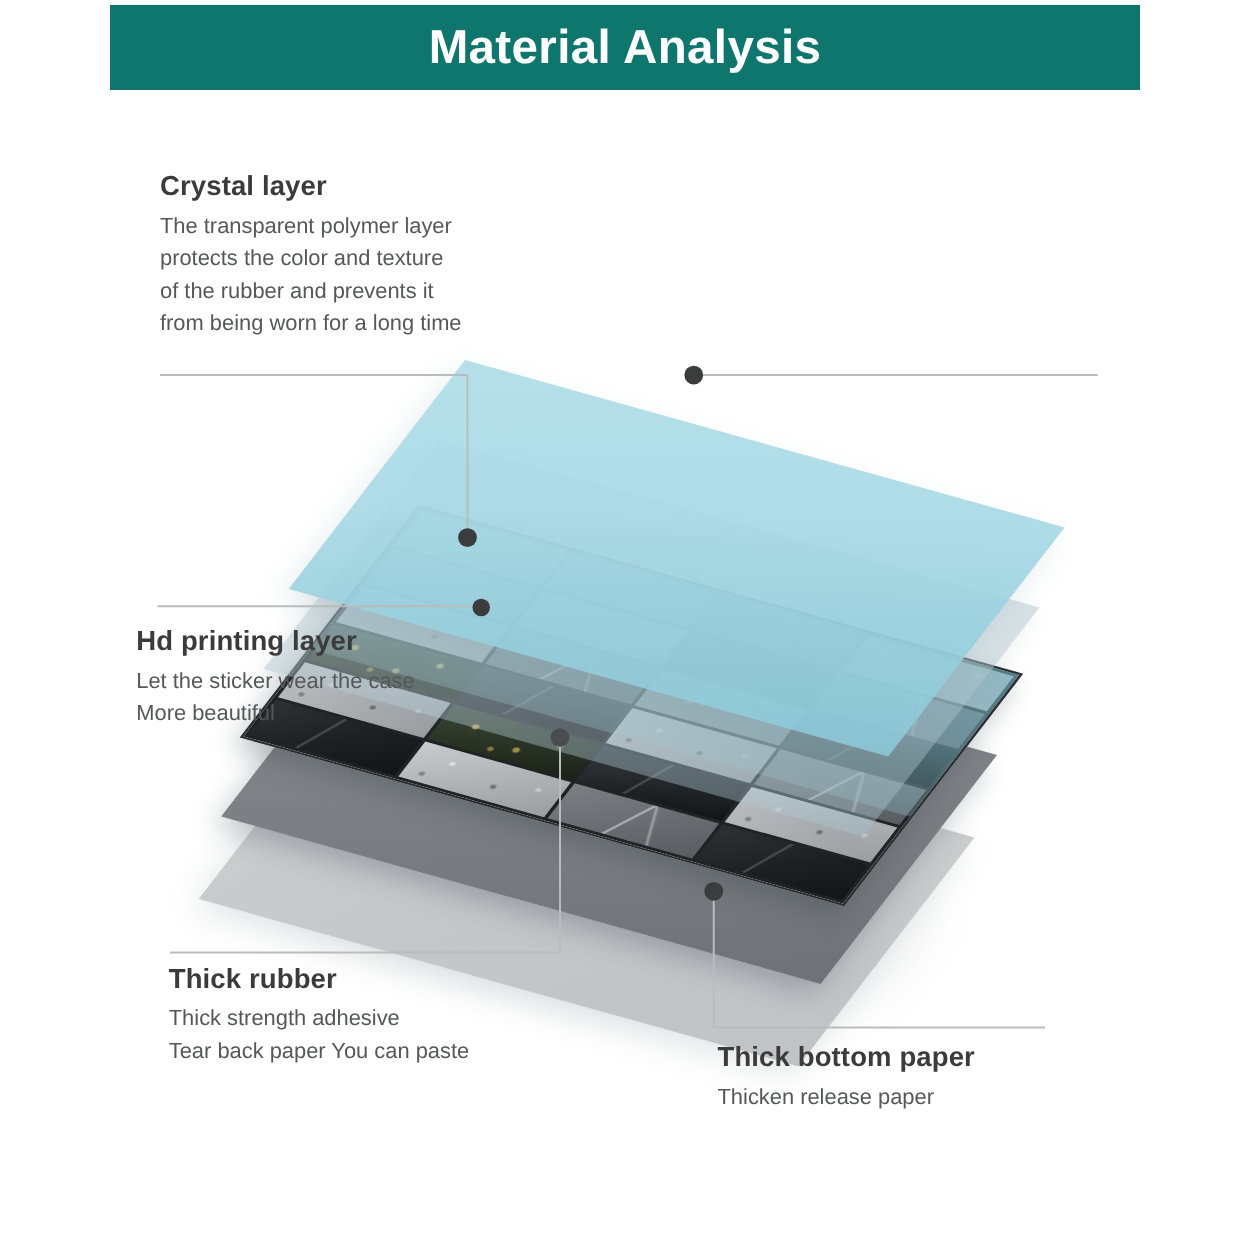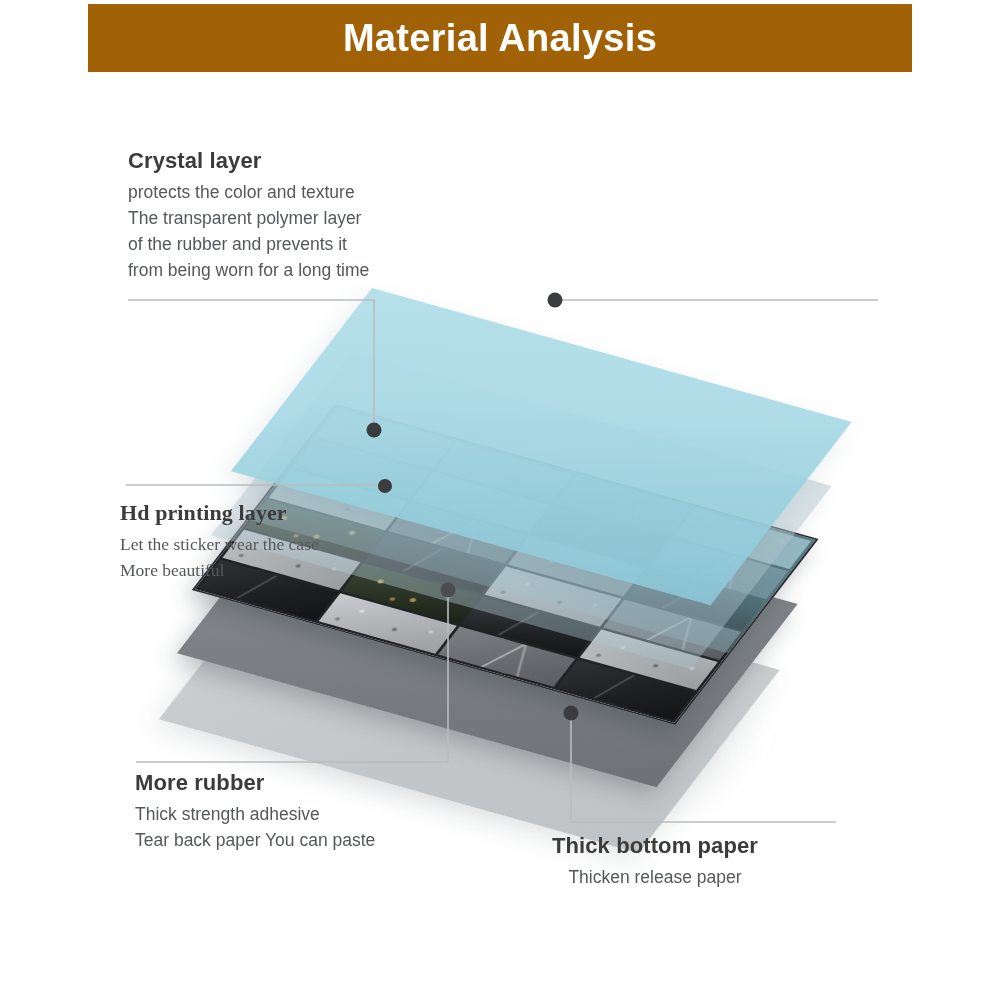--- a/index.html
+++ b/index.html
@@ -20,21 +20,21 @@
     background: #ffffff;
   }
 
   
   .header-band {
     position: absolute;
     left: 88px;
     top: 4px;
     width: 824px;
     height: 68px;
-    background: #a16207;
+    background: #0f766e;
     display: flex;
     align-items: center;
     justify-content: center;
   }
   .header-title {
     color: #ffffff;
     font-size: 38px;
     font-weight: bold;
     letter-spacing: 0.3px;
     font-family: "Liberation Sans", sans-serif;
@@ -50,25 +50,25 @@
     letter-spacing: 0.1px;
     white-space: nowrap;
   }
   .callout .c-line {
     font-size: 17.5px;
     color: #55585a;
     line-height: 26px;
     white-space: nowrap;
   }
 
-  #callout-crystal   { left: 128px; top: 148px; }
+  #callout-crystal   { left: 128px; top: 136px; }
   #callout-protective{ left: 570px; top: 192px; }
-  #callout-hd        { left: 120px; top: 500px; font-family: Liberation Serif, serif; }
+  #callout-hd        { left: 109px; top: 500px; }
   #callout-back      { left: 135px; top: 770px; }
-  #callout-thick     { left: 552px; top: 833px; text-align: center; }
+  #callout-thick     { left: 574px; top: 833px; }
 
   
   #leaders {
     position: absolute;
     left: 0; top: 0;
     width: 1000px; height: 1000px;
     pointer-events: none;
   }
 
   
@@ -295,35 +295,35 @@
 
     <circle cx="374" cy="430" r="7.5" fill="#3a3c3e"></circle>
     <circle cx="555" cy="300" r="7.5" fill="#3a3c3e"></circle>
     <circle cx="385" cy="486" r="7" fill="#3a3c3e"></circle>
     <circle cx="448" cy="590" r="7.5" fill="#4a4d50"></circle>
     <circle cx="571" cy="713" r="7.5" fill="#3a3c3e"></circle>
   </svg>
 
   <div class="callout" id="callout-crystal">
     <div class="c-title">Crystal layer</div>
+    <div class="c-line">The transparent polymer layer</div>
     <div class="c-line">protects the color and texture</div>
-    <div class="c-line">The transparent polymer layer</div>
     <div class="c-line">of the rubber and prevents it</div>
     <div class="c-line">from being worn for a long time</div>
   </div>
 
 
   <div class="callout" id="callout-hd">
     <div class="c-title">Hd printing layer</div>
     <div class="c-line">Let the sticker wear the case</div>
     <div class="c-line">More beautiful</div>
   </div>
 
   <div class="callout" id="callout-back">
-    <div class="c-title">More rubber</div>
+    <div class="c-title">Thick rubber</div>
     <div class="c-line">Thick strength adhesive</div>
     <div class="c-line">Tear back paper You can paste</div>
   </div>
 
   <div class="callout" id="callout-thick">
     <div class="c-title">Thick bottom paper</div>
     <div class="c-line">Thicken release paper</div>
   </div>
 
 </div>

